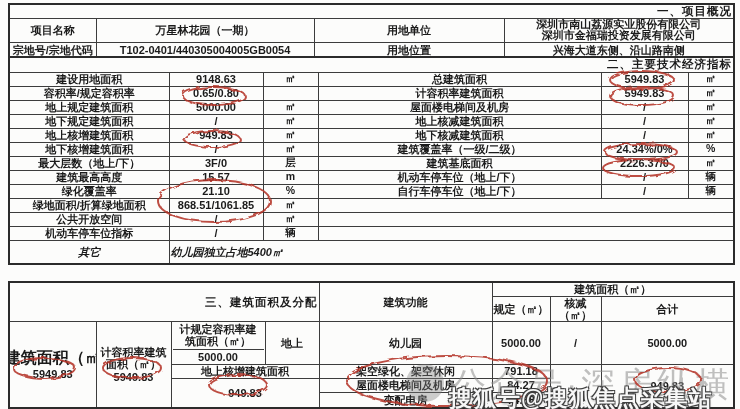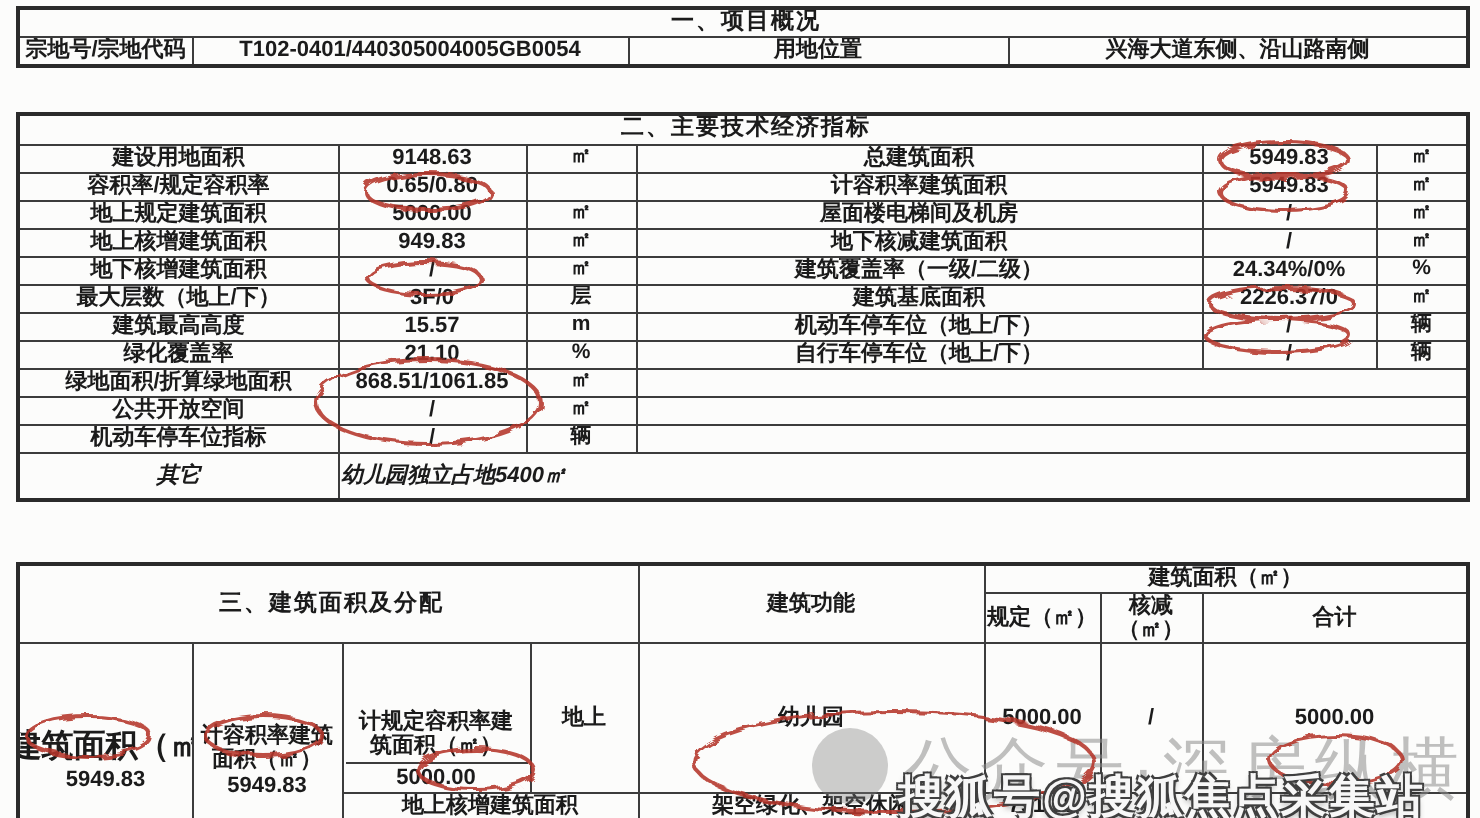--- a/index.html
+++ b/index.html
@@ -5,33 +5,33 @@
   html,body{margin:0;padding:0;background:#e9e9e9;}
   .page{
     position:relative;width:740px;height:409px;background:#fcfcfb;
     font-family:"Liberation Sans","DejaVu Sans",sans-serif;color:#1b1b1b;
     overflow:hidden;margin:0 auto;
   }
   table{border-collapse:collapse;table-layout:fixed;position:absolute;left:8px;background:transparent;}
   table{border:2px solid #2b2b2b;}
   td{border:1px solid #3c3c3c;font-size:11px;font-weight:700;text-align:center;
      vertical-align:middle;padding:0 1px;line-height:1.12;overflow:hidden;}
-  td.title-cell{text-align:center;padding-left:4px;font-size:11.5px;letter-spacing:1px;}
+  td.title-cell{text-align:right;padding-left:4px;font-size:11.5px;letter-spacing:1px;}
   td.left-pad{text-align:left;padding-left:1px;}
   td.val{font-weight:600;font-size:11px;}
   td.unit{font-weight:600;font-size:10.5px;}
   .t-s1{top:3px;width:725px;}
   .t-s2{top:56px;width:725px;}
   .t-s3{top:281px;width:725px;}
   tr.h14{height:14px;} tr.h15{height:15px;} tr.h16{height:16px;}
   tr.h21{height:21px;} tr.h22{height:22px;} tr.h24{height:24px;font-style:italic;}
   tr.h38{height:38px;}
   .two-line{display:block;line-height:1.05;font-weight:700;}
   .stack{display:flex;flex-direction:column;height:100%;}
-  .stack-top{flex:1;display:flex;align-items:center;justify-content:center;padding:1px 2px;margin-top:32px;}
+  .stack-top{flex:1;display:flex;align-items:center;justify-content:center;padding:1px 2px;}
   .stack-bottom{border-top:1px solid #3c3c3c;height:14px;display:flex;align-items:center;justify-content:center;font-weight:600;}
   .vstack{display:flex;flex-direction:column;align-items:center;justify-content:center;height:100%;gap:1px;}
   .vstack .v-label{font-weight:700;}
   .vstack .v-value{font-weight:600;}
   .nowrap{white-space:nowrap;}
   .overlay{position:absolute;left:0;top:0;pointer-events:none;z-index:6;}
   .wm-brand{
     position:absolute;left:452px;top:362px;z-index:4;
     font-size:34px;letter-spacing:4px;color:rgba(140,140,140,0.55);
     white-space:nowrap;font-weight:400;
@@ -54,20 +54,29 @@
   <table class="t-s1">
     <colgroup>
         <col style="width:87px">
         <col style="width:218px">
         <col style="width:190px">
         <col style="width:230px">
       </colgroup>
     <tbody>
         <tr class="h14">
       <td colspan="4" class="title-cell">一、项目概况</td>
+    </tr>
+    <tr class="h22">
+      <td>项目名称</td>
+      <td class="val">万星林花园（一期）</td>
+      <td>用地单位</td>
+      <td class="val">
+        <span class="two-line">深圳市南山荔源实业股份有限公司</span>
+        <span class="two-line">深圳市金福瑞投资发展有限公司</span>
+      </td>
     </tr>
     <tr class="h15">
       <td>宗地号/宗地代码</td>
       <td class="val">T102-0401/440305004005GB0054</td>
       <td>用地位置</td>
       <td class="val">兴海大道东侧、沿山路南侧</td>
     </tr>
   </tbody>
     </table>
 
@@ -98,20 +107,28 @@
       <td class="unit"></td>
       <td>计容积率建筑面积</td>
       <td class="val">5949.83</td>
       <td class="unit">㎡</td>
     </tr>
     <tr class="h14">
       <td>地上规定建筑面积</td>
       <td class="val">5000.00</td>
       <td class="unit">㎡</td>
       <td>屋面楼电梯间及机房</td>
+      <td class="val">/</td>
+      <td class="unit">㎡</td>
+    </tr>
+    <tr class="h14">
+      <td>地下规定建筑面积</td>
+      <td class="val">/</td>
+      <td class="unit">㎡</td>
+      <td>地上核减建筑面积</td>
       <td class="val">/</td>
       <td class="unit">㎡</td>
     </tr>
     <tr class="h14">
       <td>地上核增建筑面积</td>
       <td class="val">949.83</td>
       <td class="unit">㎡</td>
       <td>地下核减建筑面积</td>
       <td class="val">/</td>
       <td class="unit">㎡</td>

